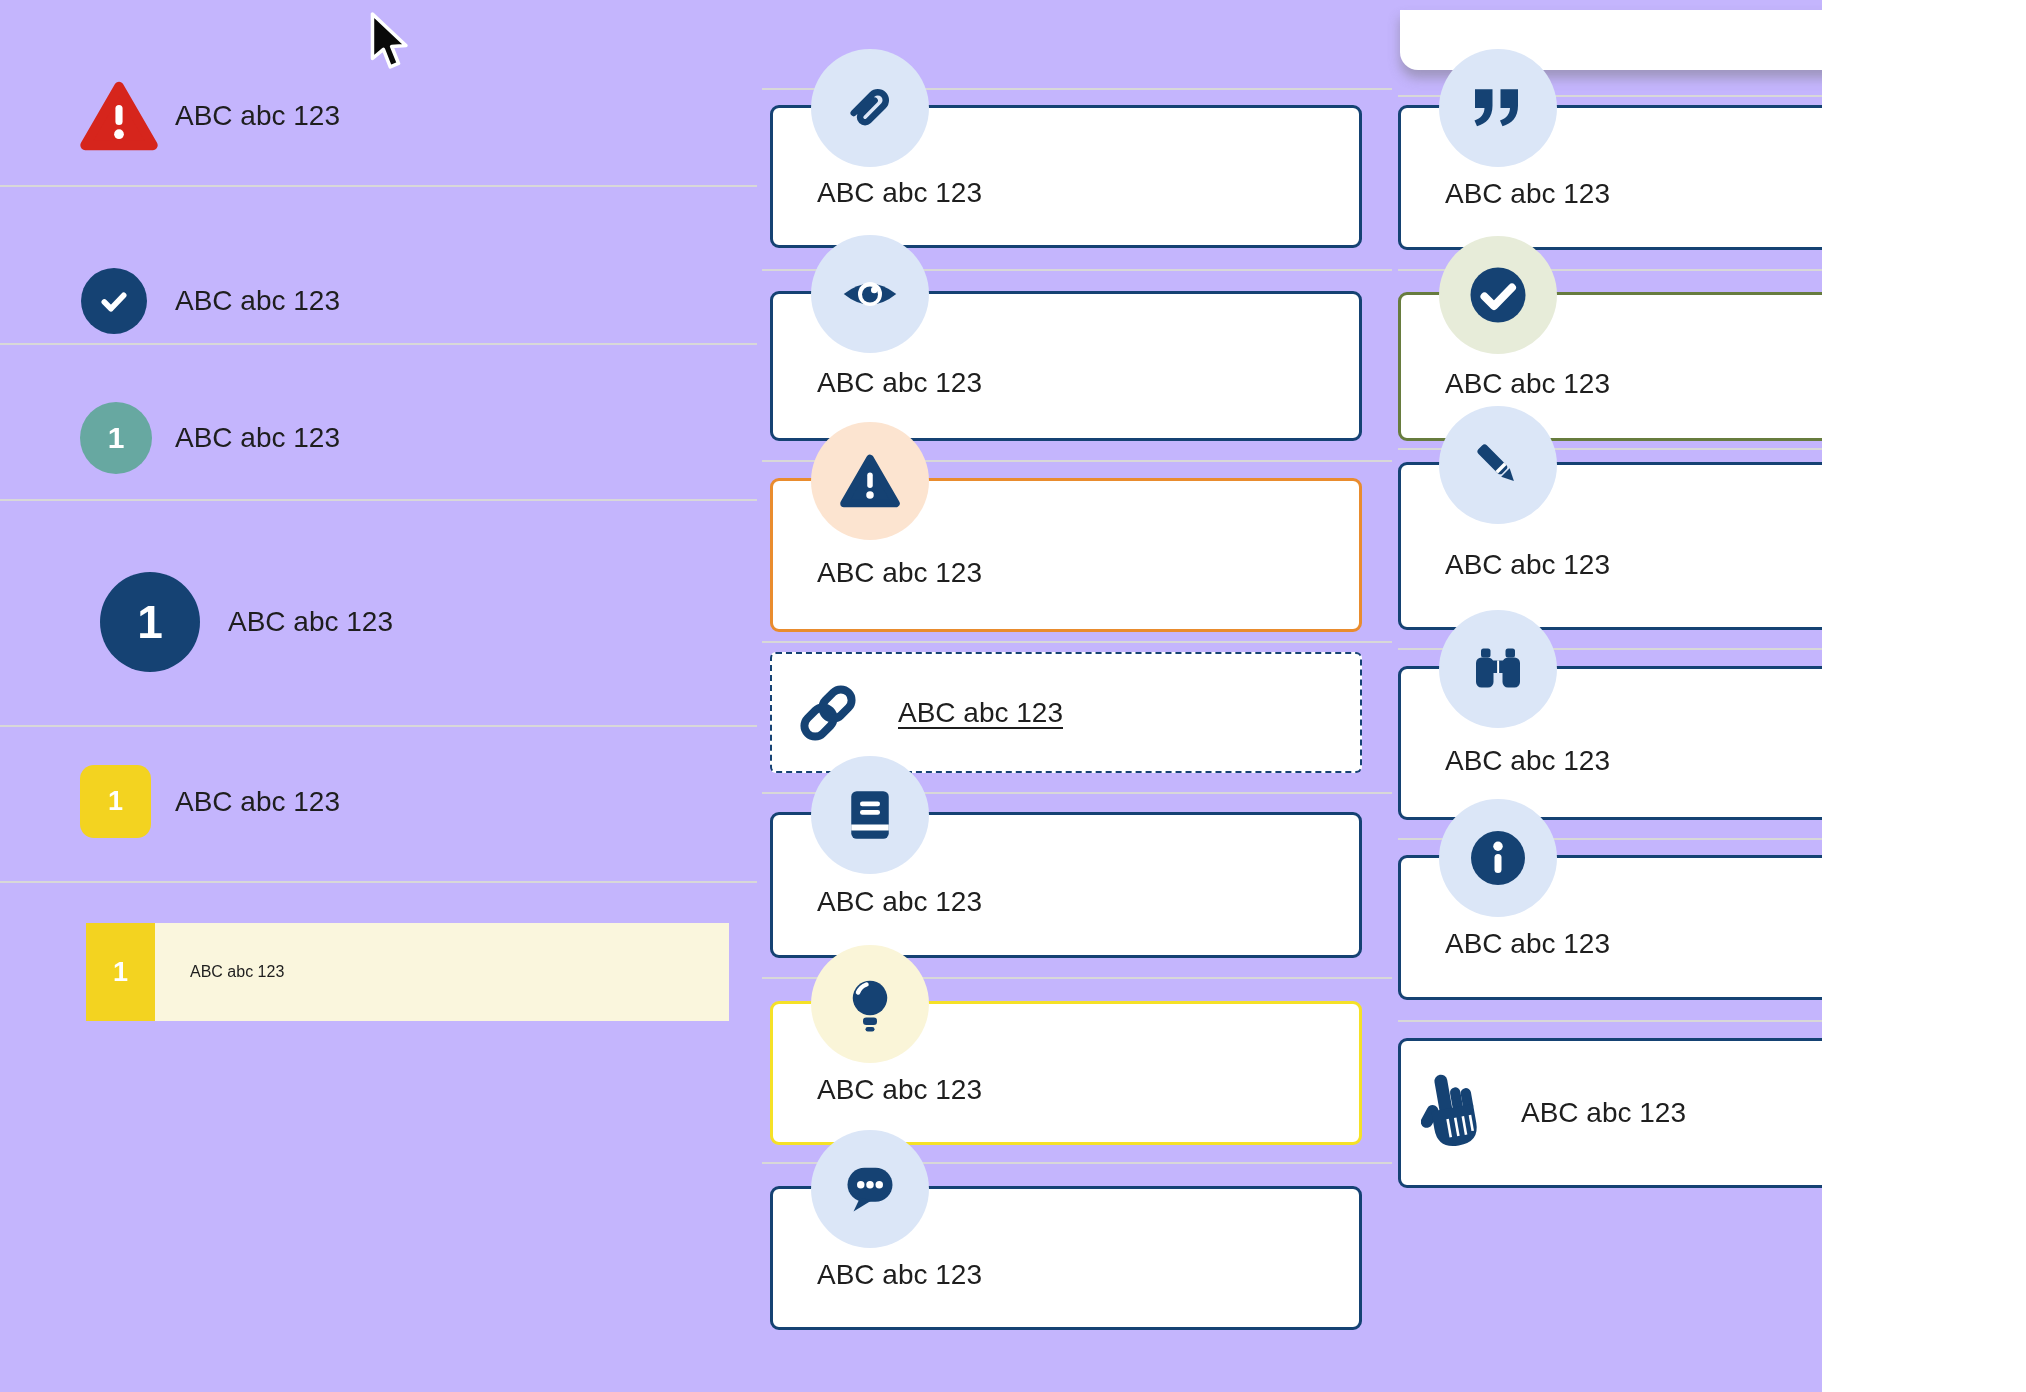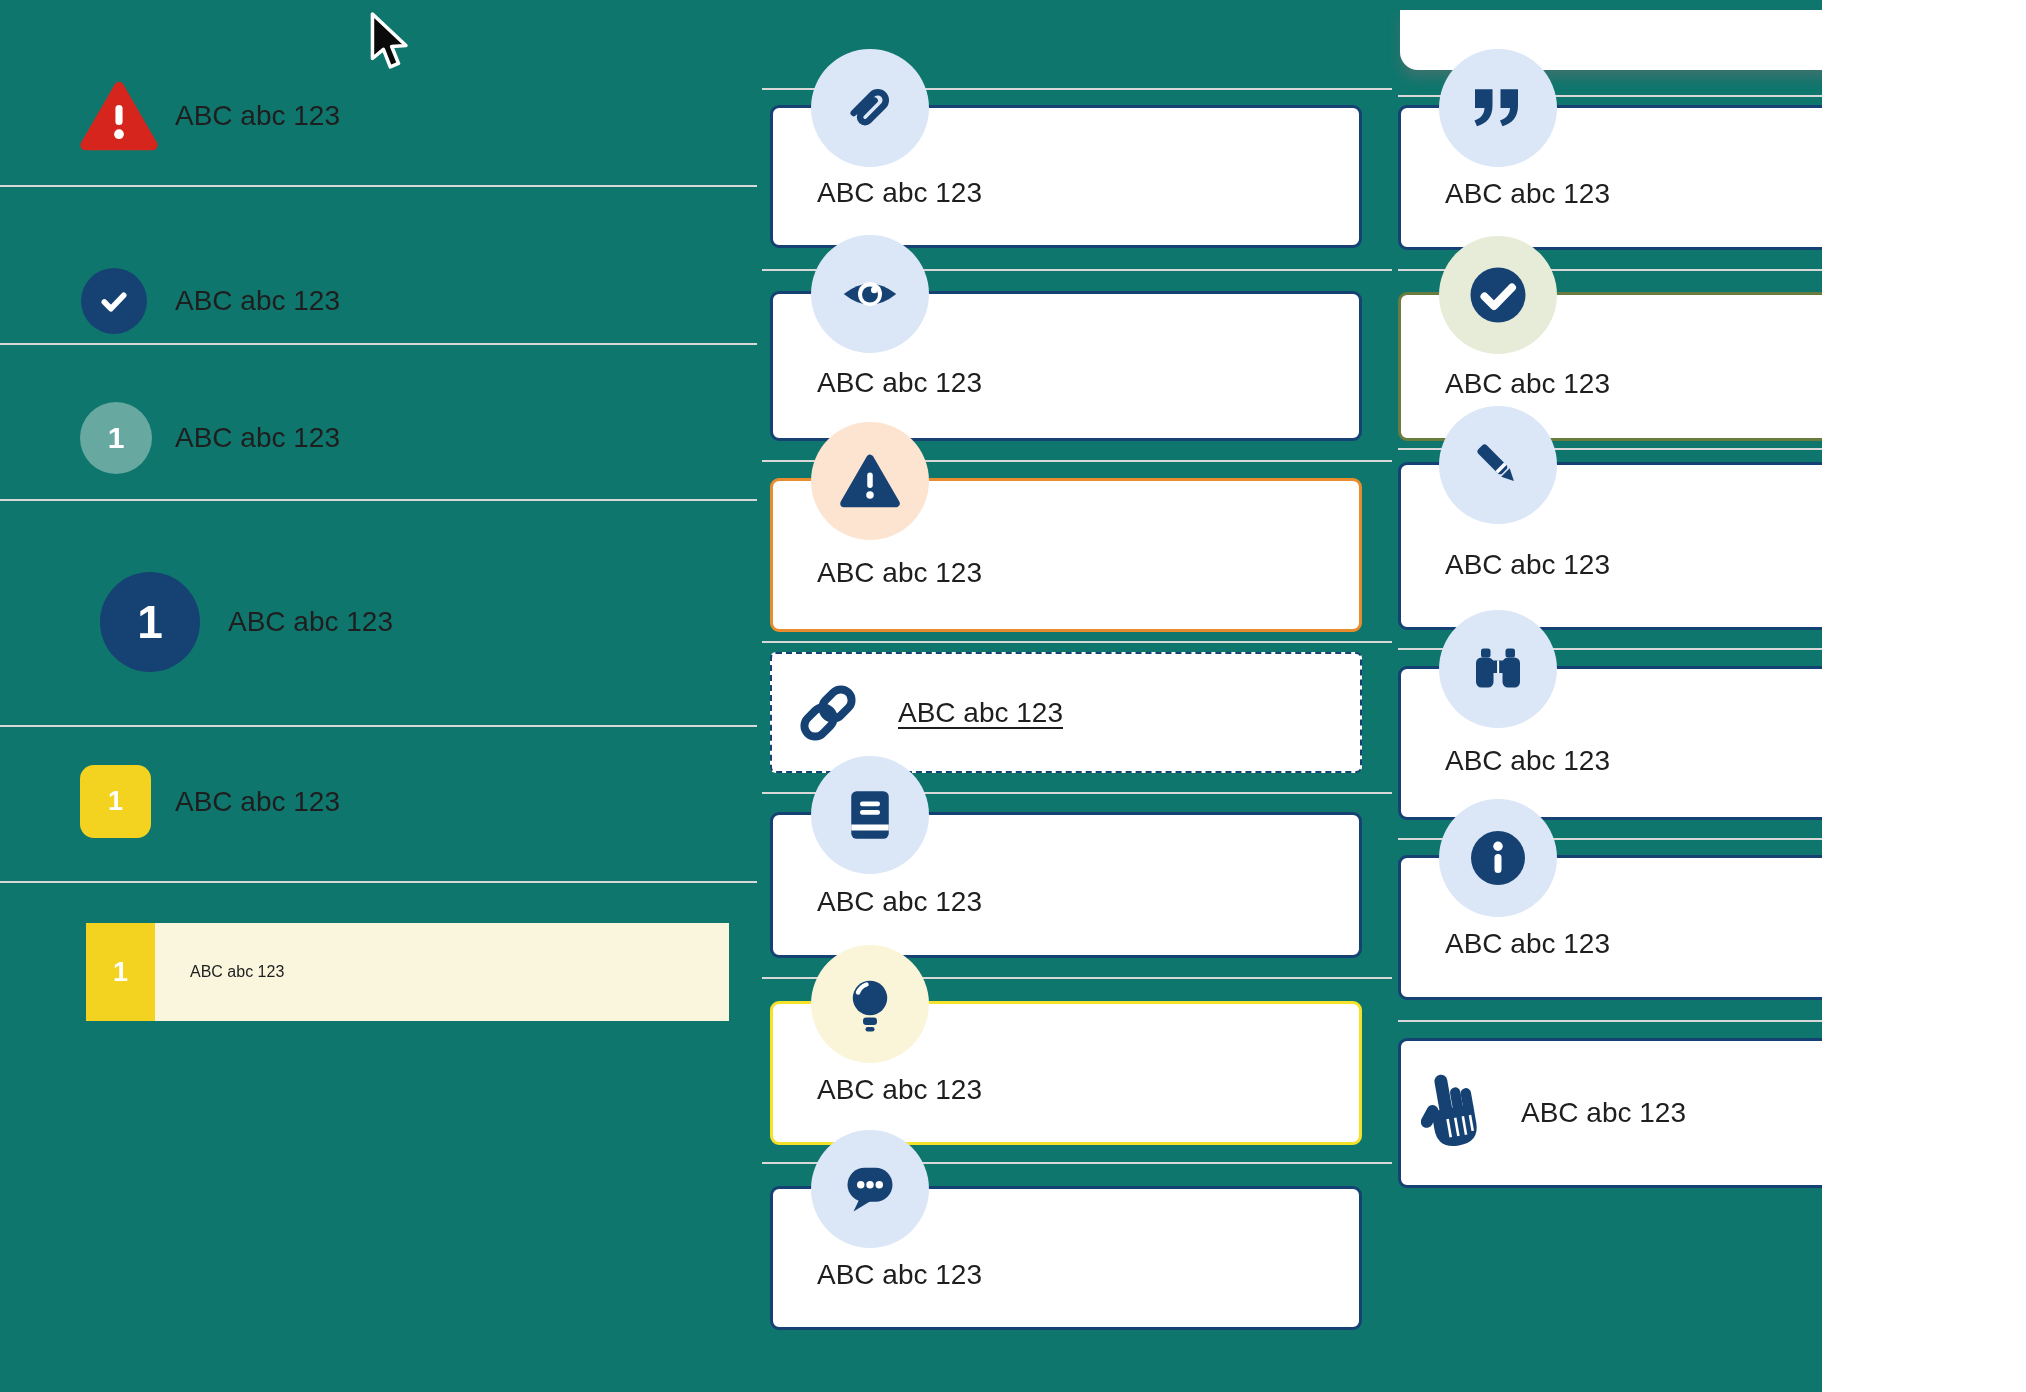--- a/index.html
+++ b/index.html
@@ -2,21 +2,21 @@
 <html style="--navy: #154273; --lightblue: #dbe6f7; --red: #d6251c; --teal: #67a8a1; --yellow: #f3d320; --paleyellow: #faf6dd; --orange: #e98c2e; --peach: #fce4d0; --olive: #677c3e; --palegreen: #e7ecd9; --bulbyellow: #f5e127; --palebulb: #faf5d8; --divider: #d8d8d8; --text: #1e1e1e;"><head>
 <meta charset="utf-8">
 <style>
   :root{
     --navy:#154273; --lightblue:#dbe6f7; --red:#d6251c; --teal:#67a8a1;
     --yellow:#f3d320; --paleyellow:#faf6dd; --orange:#e98c2e; --peach:#fce4d0;
     --olive:#677c3e; --palegreen:#e7ecd9; --bulbyellow:#f5e127; --palebulb:#faf5d8;
     --divider:#d8d8d8; --text:#1e1e1e;
   }
   html,body{margin:0;padding:0;background:#fff;}
-  .screen{position:relative;width:1822px;height:1392px;background:#0f766e;overflow:hidden;
+  .screen{position:relative;width:1822px;height:1392px;background:#c4b5fd;overflow:hidden;
           font-family:"Liberation Sans","DejaVu Sans",sans-serif;color:var(--text);}
   .hl{position:absolute;height:2px;background:var(--divider);}
   
   .lrow{position:absolute;display:flex;align-items:center;}
   .lrow .lab{font-size:28px;color:var(--text);white-space:nowrap;}
   .tri-badge{width:78px;height:72px;flex:0 0 auto;}
   .circ{border-radius:50%;display:flex;align-items:center;justify-content:center;flex:0 0 auto;}
   .circ.navy{background:var(--navy);}
   .circ.teal{background:var(--teal);}
   .num{color:#fff;font-weight:bold;line-height:1;}

